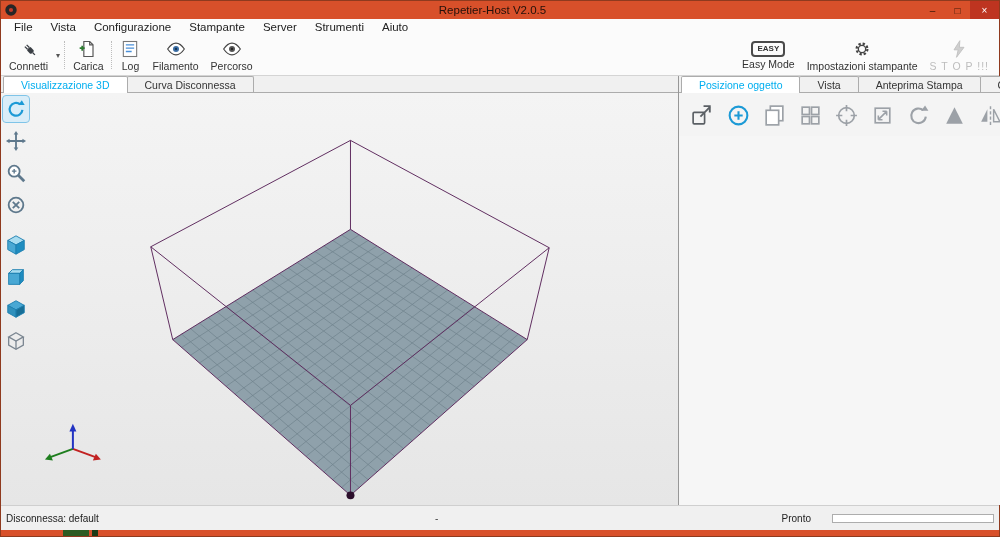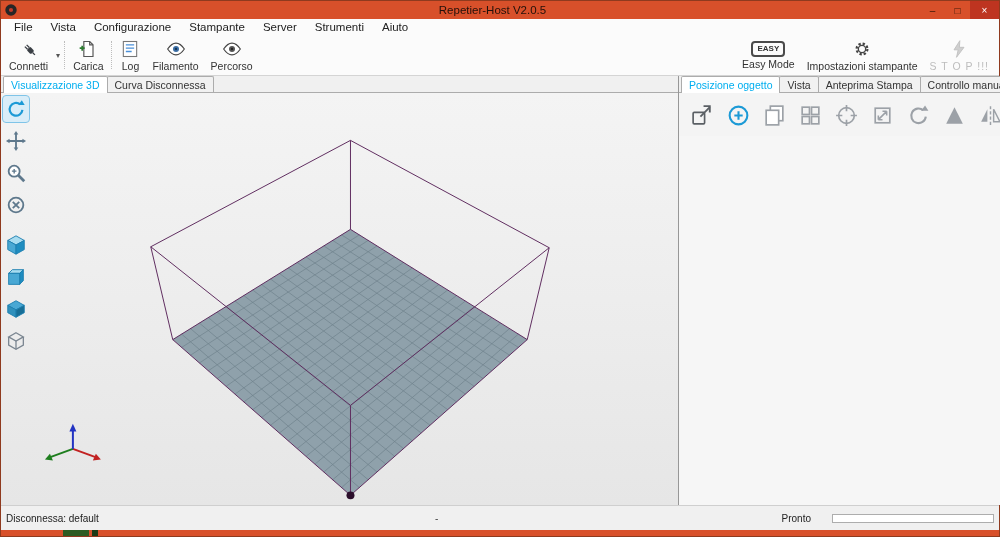--- a/index.html
+++ b/index.html
@@ -29,21 +29,21 @@
   .easy-badge{border:2px solid #4a4a4a;border-radius:4px;font-size:8px;font-weight:bold;color:#333;padding:1px 4px;line-height:10px}
   .stop-label{color:#BDBDBD;letter-spacing:1px}
 
   
   .main{flex:1;display:flex;min-height:0}
   .left-pane{width:678px;flex:0 0 678px;border-right:1px solid #979797;display:flex;flex-direction:column;background:#EFEFEF}
   .right-pane{flex:1;display:flex;flex-direction:column;background:#F4F4F4}
 
   
   .tabstrip{height:17px;display:flex;align-items:flex-end;background:#F0F0F0;padding-left:2px;border-bottom:1px solid #ACACAC;flex:0 0 auto}
-  .tab{font-size:10.5px;padding:2px 7px 1px;border:1px solid #ACACAC;border-bottom:none;background:#F1F1F1;color:#333;margin-right:-1px;border-radius:2px 2px 0 0;white-space:nowrap}
+  .tab{font-size:10.5px;padding:2px 17px 1px;border:1px solid #ACACAC;border-bottom:none;background:#F1F1F1;color:#333;margin-right:-1px;border-radius:2px 2px 0 0;white-space:nowrap}
   .tab.active{background:#FFF;color:#00AEEF;position:relative;z-index:2;margin-bottom:-1px;padding-bottom:2px}
 
   
   .view3d{position:relative;flex:1;background:linear-gradient(#F4F4F4,#E6E6E6);min-height:0}
   .scene{position:absolute;inset:0;width:100%;height:100%}
   .side-toolbar{position:absolute;left:2px;top:3px;display:flex;flex-direction:column;gap:6px;z-index:2}
   .side-btn{width:26px;height:26px;display:flex;align-items:center;justify-content:center;border-radius:3px}
   .side-btn.selected{background:#D9EDF8;outline:1px solid #7FC4E8}
   .side-btn svg{width:22px;height:22px}
   .side-gap{height:2px}

